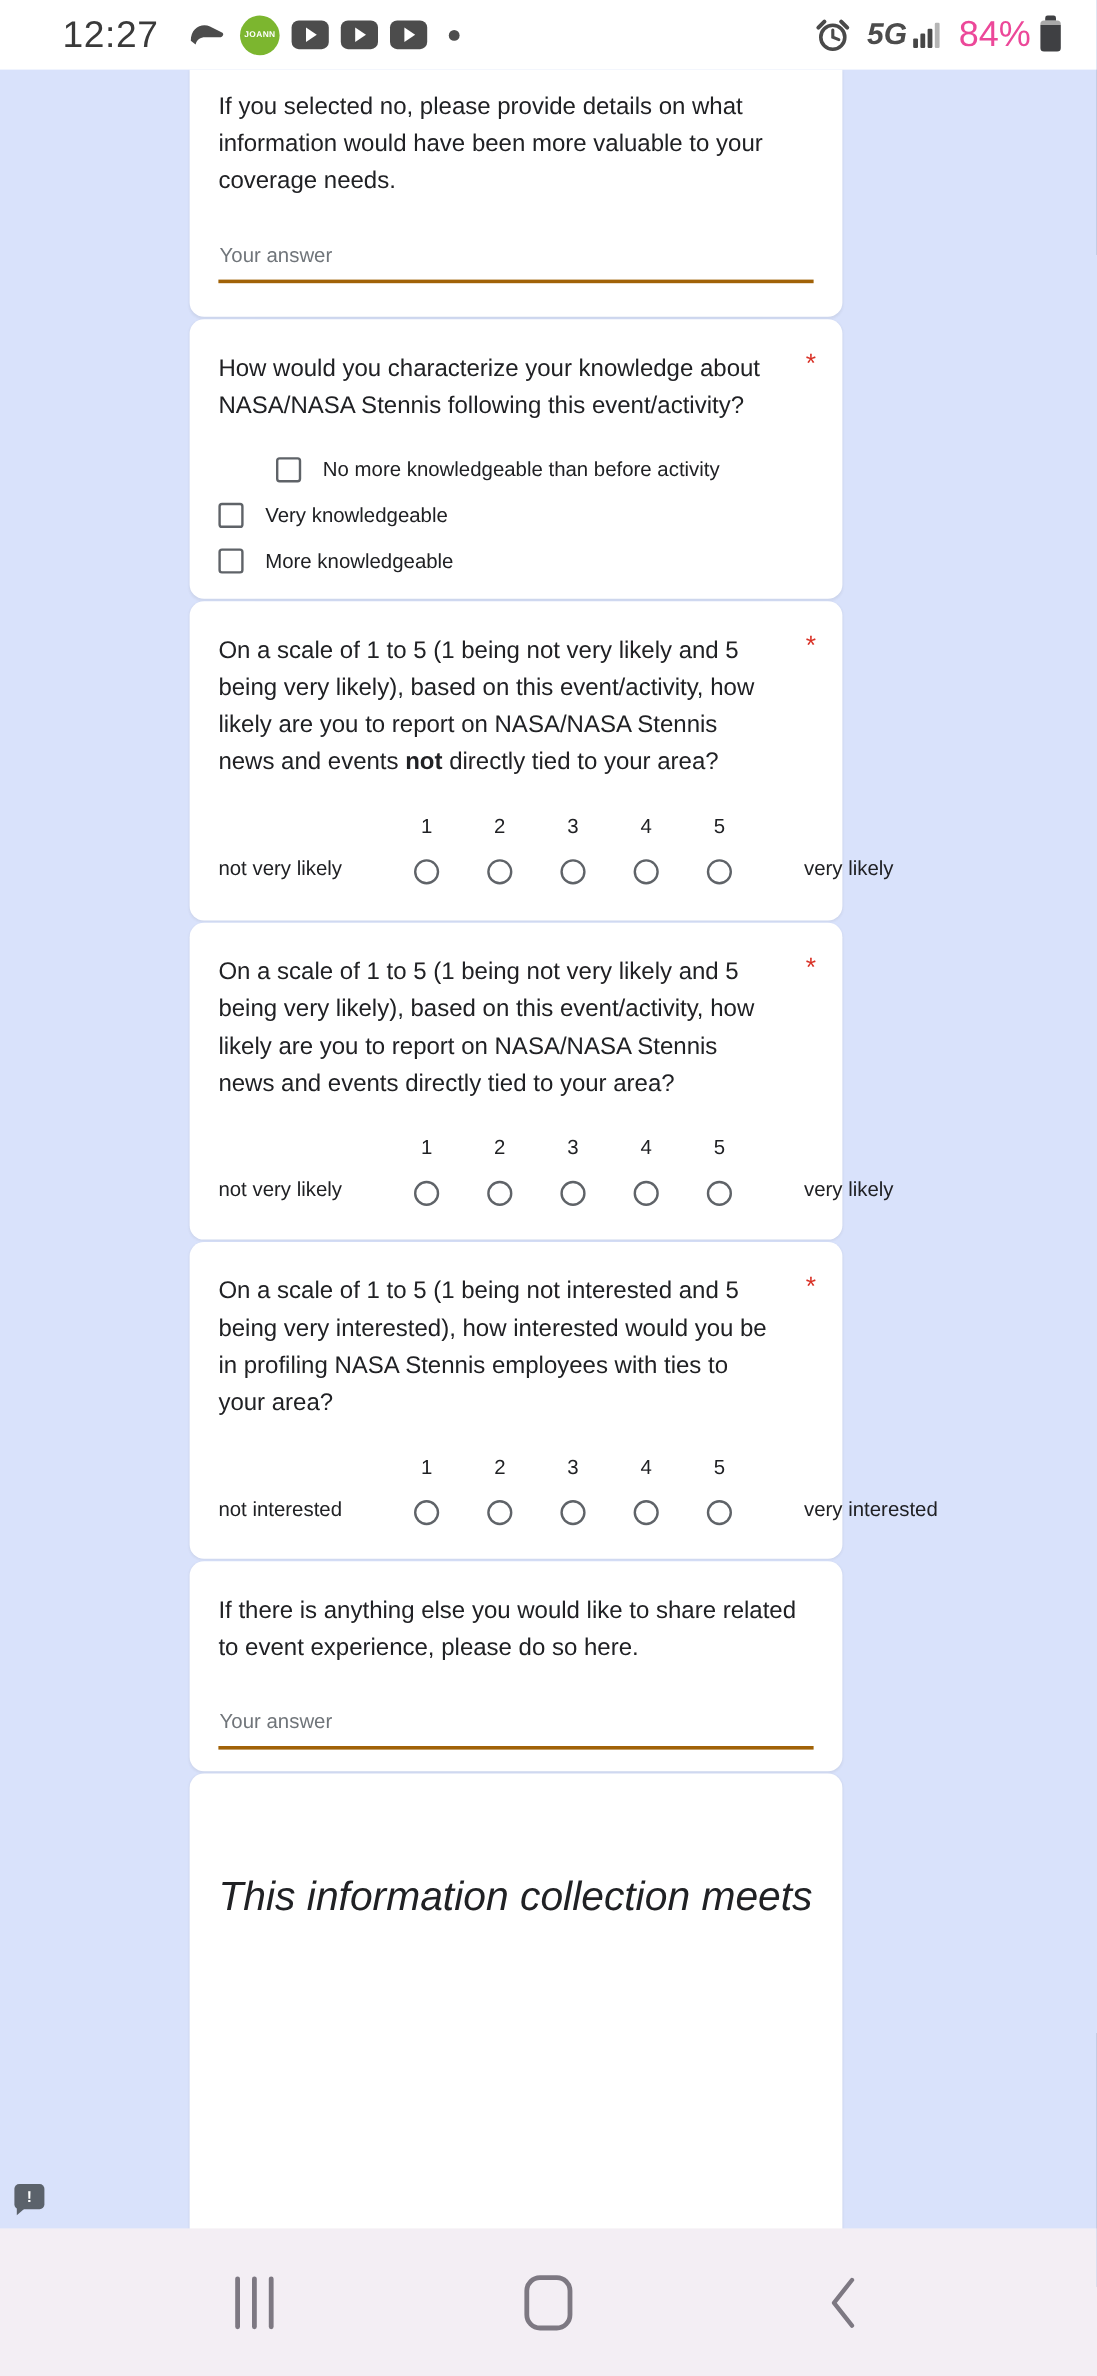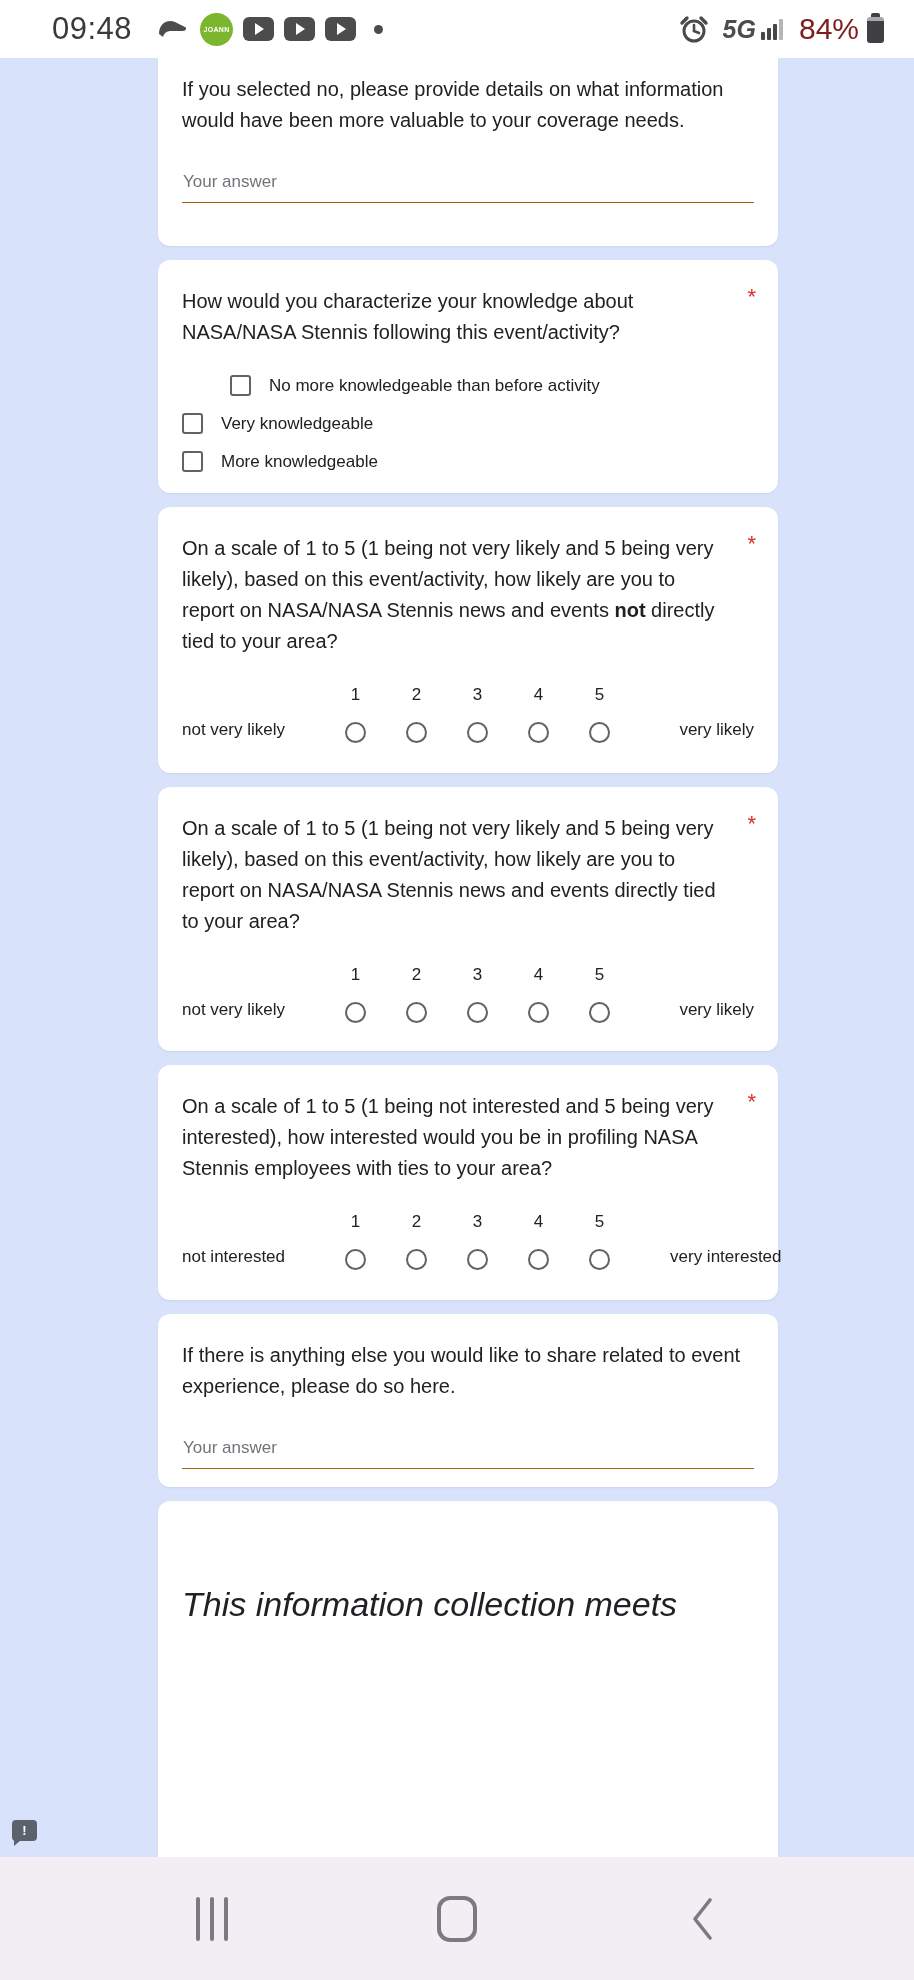--- a/index.html
+++ b/index.html
@@ -29,36 +29,36 @@
     display:inline-flex; align-items:center; justify-content:center; margin-right:10px;
   }
   .yt-tri { width:0; height:0; border-left:9px solid #fff; border-top:6px solid transparent; border-bottom:6px solid transparent; margin-left:2px; }
   .sb-dot { width:9px; height:9px; border-radius:50%; background:#4c4c4c; margin-left:8px; }
   .alarm-icon { width:30px; height:30px; margin-right:14px; display:inline-flex; }
   .net-label { font-style:italic; font-weight:bold; font-size:25px; color:#4c4c4c; margin-right:5px; }
   .signal-icon { display:inline-flex; align-items:flex-end; margin-right:14px; }
   .signal-icon i { display:block; width:4px; margin-right:2px; background:#474747; border-radius:1px; }
   .signal-icon i:nth-child(1){height:8px;} .signal-icon i:nth-child(2){height:12px;}
   .signal-icon i:nth-child(3){height:16px;} .signal-icon i:nth-child(4){height:21px;background:#b5b5b5;}
-  .batt-pct { font-size:30px; color:#7f1d1d; margin-right:8px; }
+  .batt-pct { font-size:30px; color:#ec4899; margin-right:8px; }
   .battery-icon { position:relative; width:17px; height:26px; background:linear-gradient(#a9a9a9 4px,#3f4043 4px); border-radius:3px; margin-top:2px; }
   .battery-icon::before { content:""; position:absolute; top:-4px; left:4px; width:9px; height:4px; background:#3f4043; border-radius:2px 2px 0 0; }
   
   .content { position:absolute; top:58px; left:0; right:0; bottom:0; overflow:hidden; }
   .card {
-    width:620px; margin:0 0 14px 158px; background:#fff; border-radius:12px;
+    width:544px; margin:0 0 2px 158px; background:#fff; border-radius:12px;
     padding:26px 24px 28px 24px; box-shadow:0 1px 2px rgba(60,64,67,.08);
   }
   .card.cut-top { border-radius:0 0 12px 12px; padding-top:16px; min-height:188px; }
   .q-title { position:relative; font-size:20px; line-height:31px; color:#202124; }
   .q-title.with-req { padding-right:34px; }
   .req-star { position:absolute; top:0; right:-2px; color:#d93025; font-size:22px; line-height:22px; }
   .answer-input {
     display:block; width:100%; margin-top:36px; border:none; outline:none;
-    border-bottom:1px solid #a16207; padding:0 0 10px 1px;
+    border-bottom:3px solid #a16207; padding:0 0 10px 1px;
     font-family:inherit; font-size:17px; color:#0369a1; background:transparent;
   }
   .answer-input::placeholder { color:#70757a; }
   .cb-row { display:flex; align-items:center; margin-top:17px; }
   .cb-row.first { margin-top:27px;padding-left:48px; }
   .cb-box { width:21px; height:21px; border:2px solid #5f6368; border-radius:3px; flex:none; }
   .cb-label { font-size:17px; color:#202124; margin-left:18px; }
   .scale-block { display:flex; align-items:flex-end; margin-top:28px; }
   .scale-side { flex:1; font-size:17px; color:#202124; padding-bottom:3px; white-space:nowrap; }
   .scale-side.low { text-align:center; padding-right:40px; }
@@ -89,21 +89,21 @@
   .recent-bars i { display:block; width:4px; height:44px; background:#7d7882; border-radius:2px; margin:0 5px; }
   .home-shape { width:40px; height:46px; border:4px solid #7d7882; border-radius:13px; }
 </style>
 </head>
 <body>
 
 <div class="screen">
 
   <div class="status-bar">
     <div class="sb-left">
-      <span class="sb-time">09:48</span>
+      <span class="sb-time">12:27</span>
       <span class="dd-icon">
         <svg viewBox="0 0 32 26" width="32" height="26">
             <path d="M3 18 C3 7 12 3 19 6 L29 11 C31 12 30 15 27 15 L15 15 C11 15 8 17 7 21 Z" fill="#4c4c4c"></path>
           </svg>
       </span>
       <span class="joann-icon">JOANN</span>
       <span class="yt-icon">
           <span class="yt-tri"></span>
         </span>
       <span class="yt-icon">

